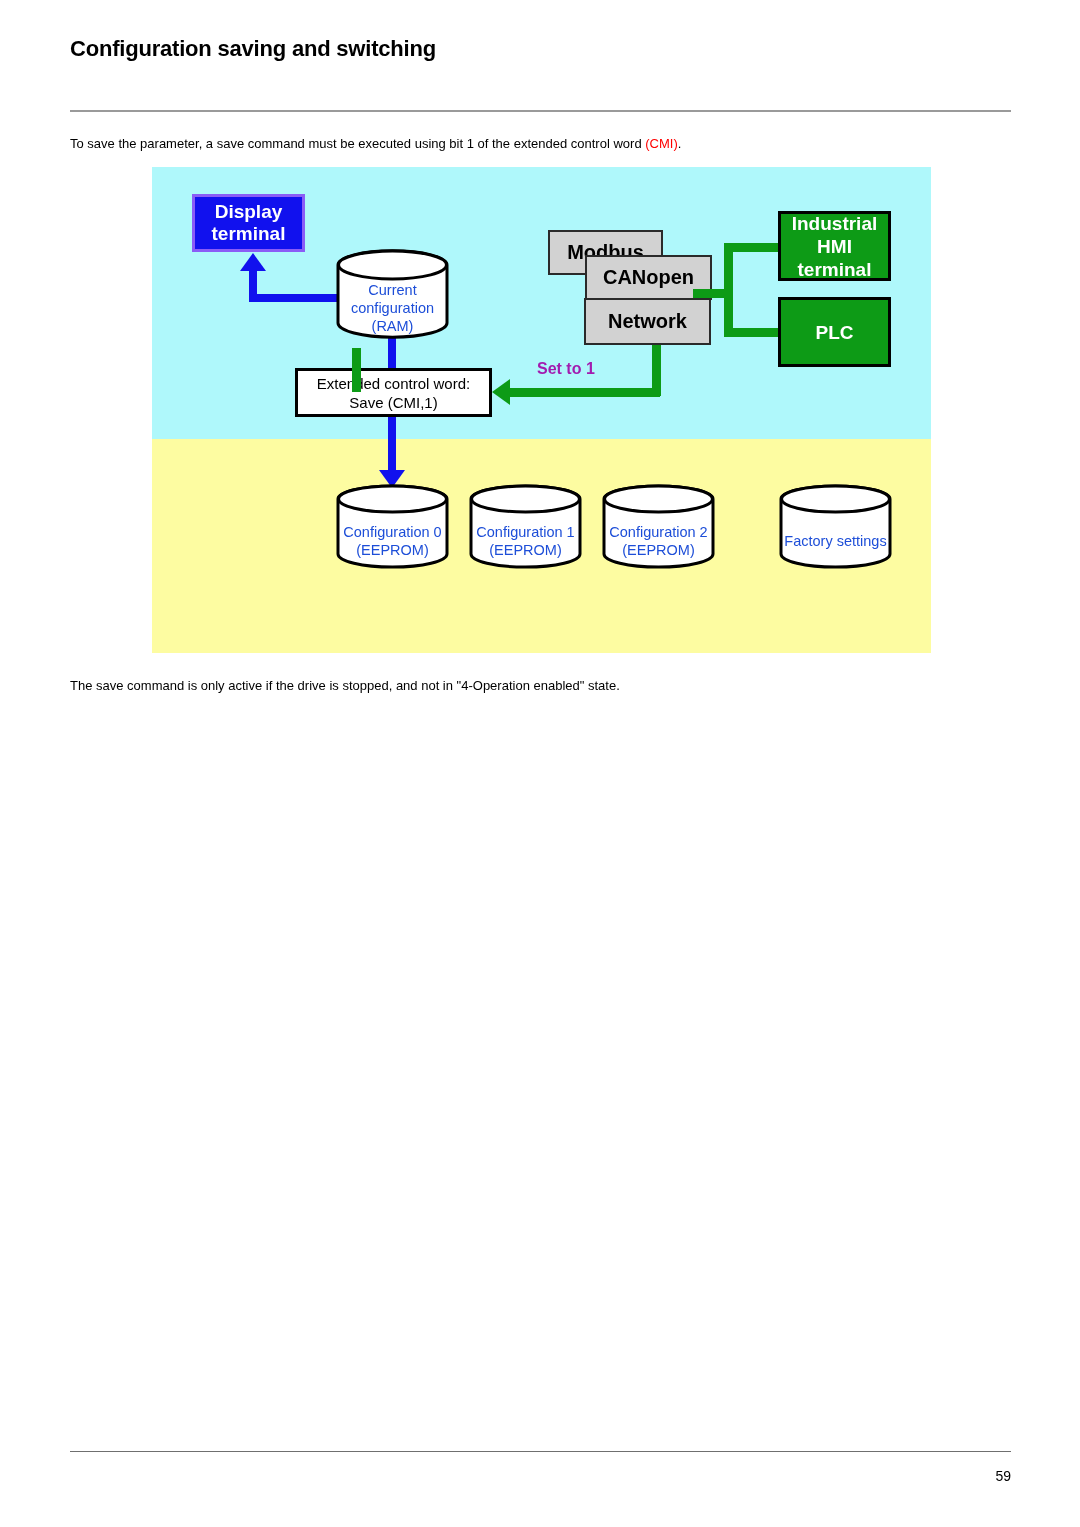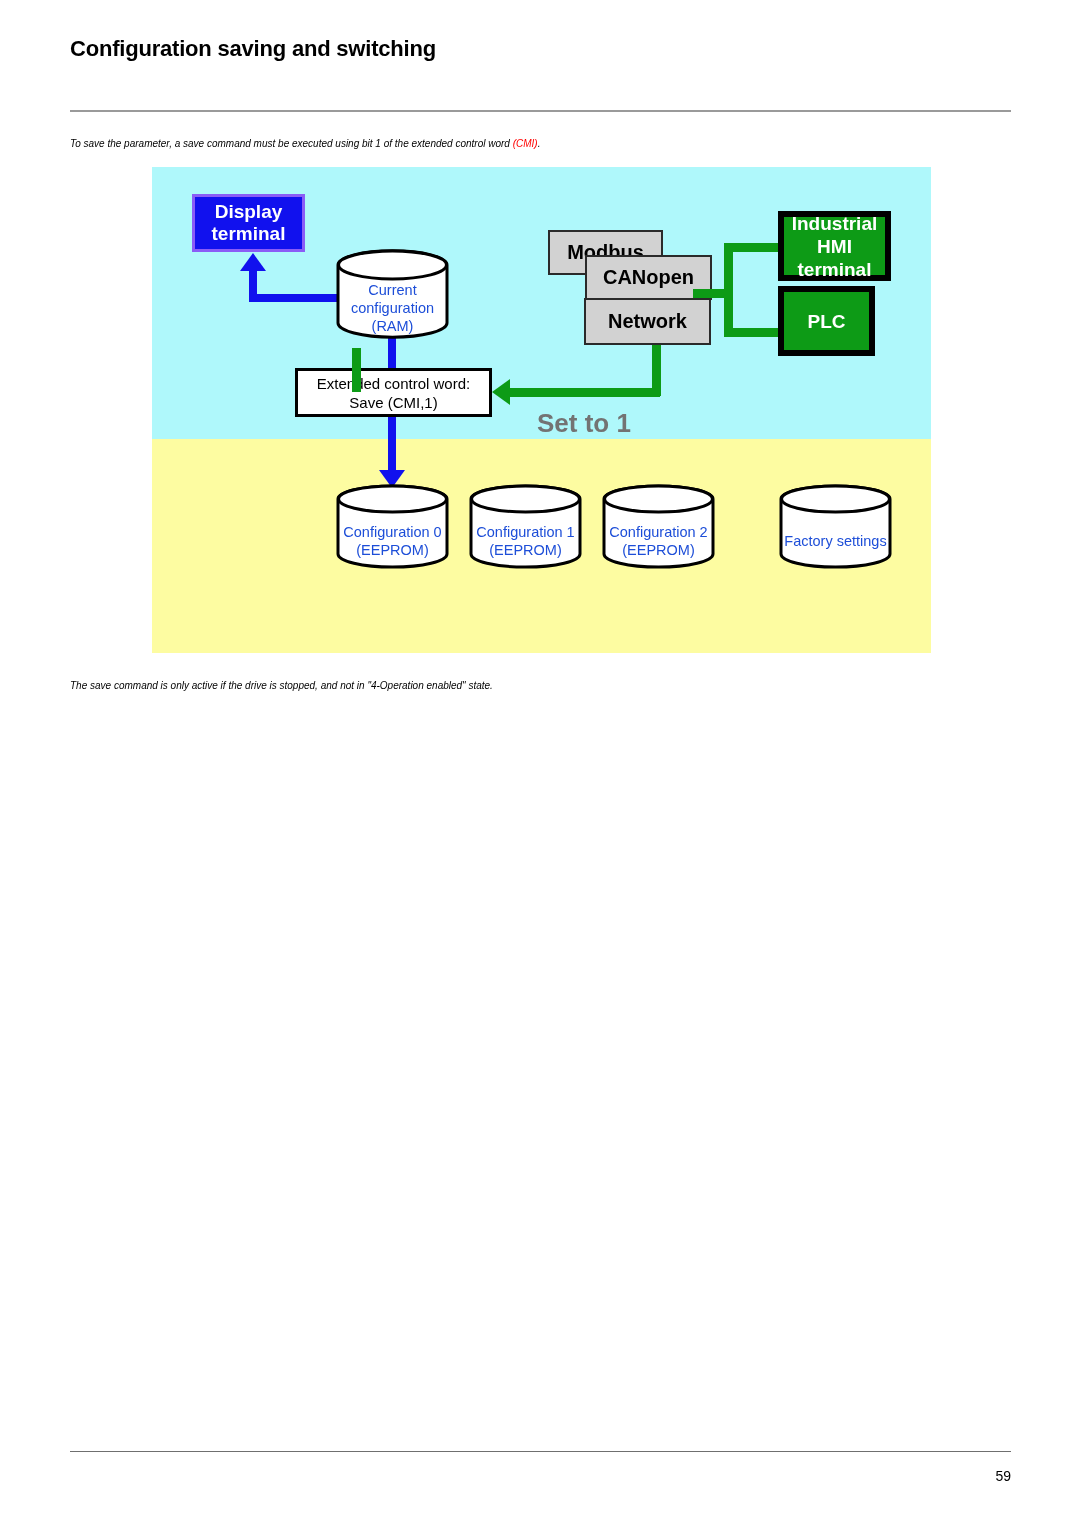--- a/index.html
+++ b/index.html
@@ -46,24 +46,23 @@
     position: absolute;
     left: 0;
     top: 1468px;
     width: 1011px;
     text-align: right;
     font-size: 14px;
   }
 
   .body-text {
     position: absolute;
-    font-size: 10px;
+    font-size: 13px;
     line-height: 20px;
     white-space: nowrap;
-    font-style: italic;
   }
   .intro-text { left: 70px; top: 134px; }
   .outro-text { left: 70px; top: 676px; }
   .accent-red { color: #ff0000; }
 
   
   #diagram {
     position: absolute;
     left: 152px;
     top: 167px;
@@ -91,21 +90,21 @@
   .box-blue {
     background: #1111ee;
     border: 3px solid #8b5cf6;
     color: #ffffff;
     font-weight: bold;
     font-size: 19px;
     line-height: 22px;
   }
   .box-green {
     background: #0d9b16;
-    border: 6px solid #000000;
+    border: 3px solid #000000;
     color: #ffffff;
     font-weight: bold;
     font-size: 19px;
     line-height: 23px;
   }
   .box-grey {
     background: #d2d2d2;
     border: 2px solid #2a2a2a;
     color: #000000;
     font-weight: bold;
@@ -152,25 +151,24 @@
     border-top: 18px solid #1111ee;
   }
   .arrow-left-green {
     border-top: 13px solid transparent;
     border-bottom: 13px solid transparent;
     border-right: 18px solid #0d9b16;
   }
 
   .set-to-label {
     position: absolute;
-    font-size: 26px;
-    font-weight: bold;
-    color: #737373;
+    font-size: 16px;
+    font-weight: bold;
+    color: #a21caf;
     white-space: nowrap;
-    margin-top: 48px;
   }
 </style>
 </head>
 <body>
 
 <div class="page-title">Configuration saving and switching</div>
 <div class="header-rule"></div>
 
 <div class="body-text intro-text"><span>To save the parameter, a save command must be executed using bit 1 of the extended control word </span><span class="accent-red">(CMI)</span><span>.</span></div>
 
@@ -235,21 +233,21 @@
   <div class="line green-line" style="left:572px; top:76px; width:58px; height:9px;"></div>
   <div class="line green-line" style="left:572px; top:161px; width:58px; height:9px;"></div>
 
   <div class="node box-green" style="left:626px; top:44px; width:113px; height:70px;">
     <div>
       <span>Industrial</span><br>
       <span>HMI</span><br>
       <span>terminal</span>
     </div>
   </div>
-  <div class="node box-green" style="left:626px; top:119px; width:97px; height:70px;">
+  <div class="node box-green" style="left:626px; top:130px; width:113px; height:70px;">
     <span>PLC</span>
   </div>
 
   <div class="cylinder" style="left:183px; top:316px; width:115px; height:87px;">
     <svg width="115" height="87" viewBox="0 0 115 87">
       <path d="M3,16 a54,13 0 0 1 109,0 L112,71 a54,13 0 0 1 -109,0 Z" fill="#ffffff" stroke="#000000" stroke-width="3"></path>
       <ellipse cx="57.5" cy="16" rx="54" ry="13" fill="#ffffff" stroke="#000000" stroke-width="3"></ellipse>
     </svg>
     <div class="cyl-label" style="top:40px;">
       <span>Configuration 0</span><br>

